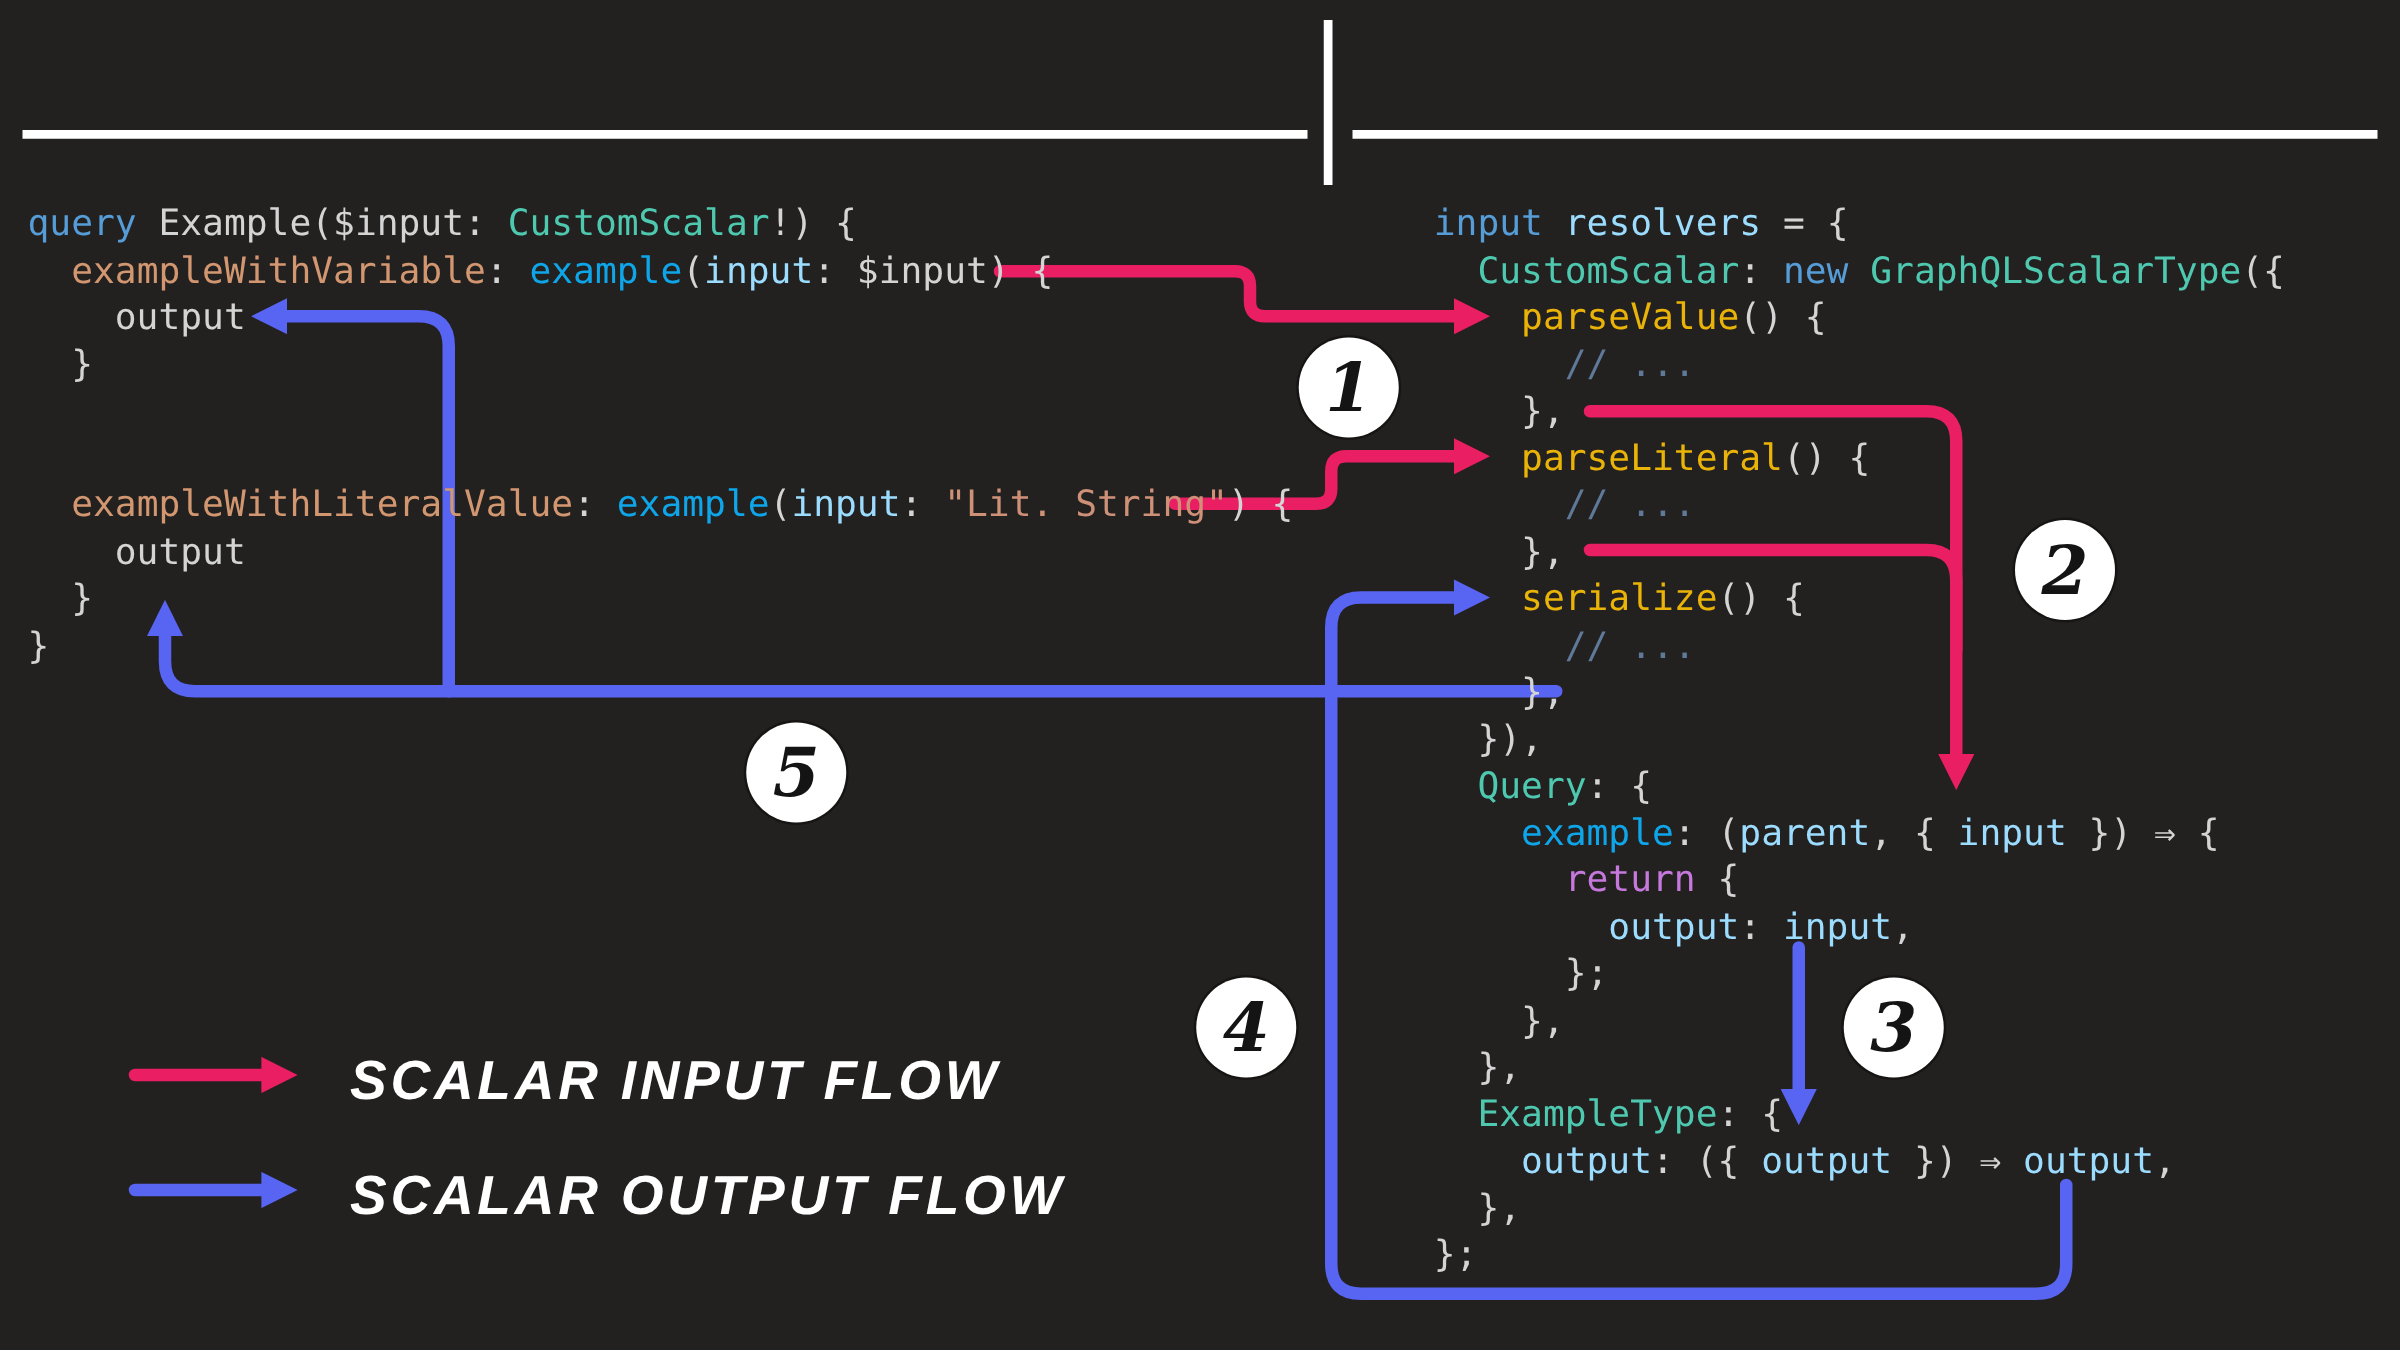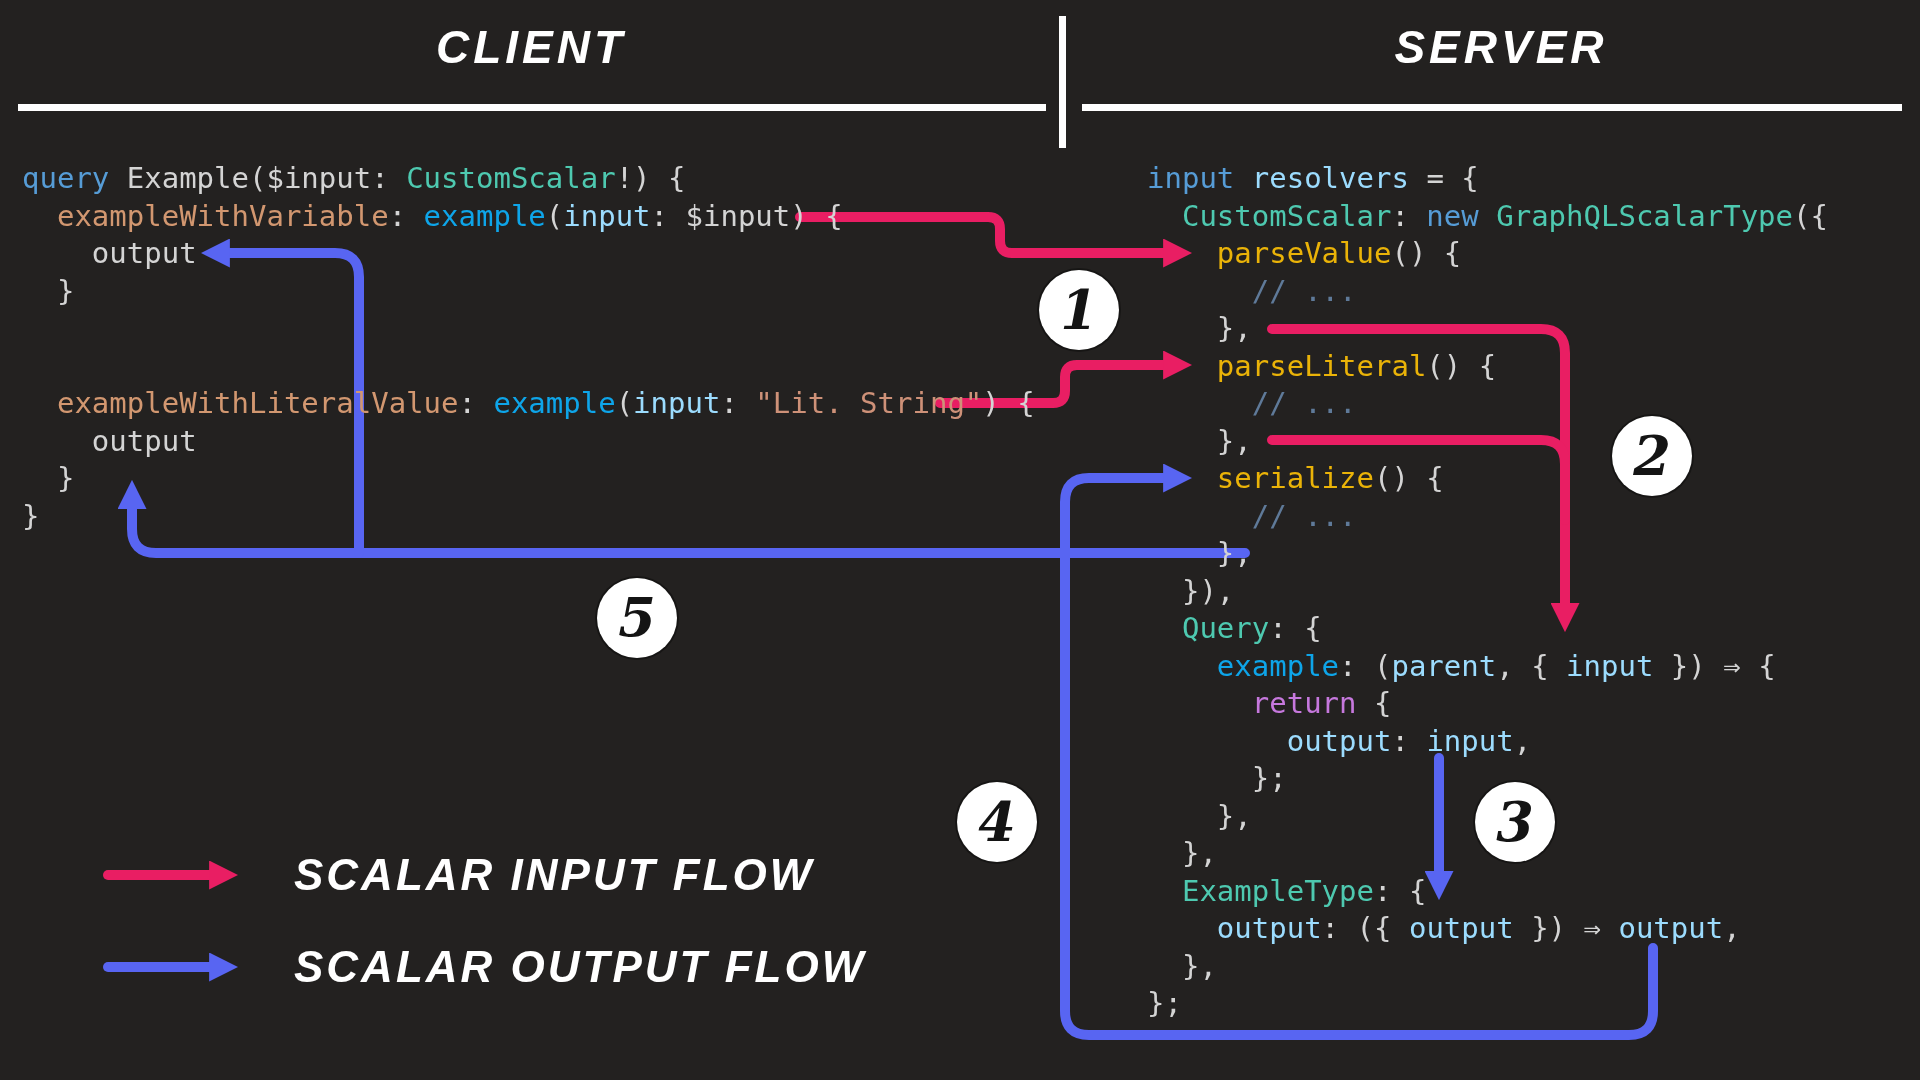--- a/index.html
+++ b/index.html
@@ -35,21 +35,21 @@
     font-family:"DejaVu Serif",serif;font-weight:bold;font-style:italic;font-size:54px;
     box-shadow:0 0 0 2px rgba(0,0,0,.35);
   }
   .badge-1{left:1039px;top:270px;}
   .badge-2{left:1612px;top:416px;}
   .badge-3{left:1475px;top:782px;}
   .badge-4{left:957px;top:782px;}
   .badge-5{left:597px;top:578px;}
   
   .legend{position:absolute;left:100px;top:840px;z-index:4;}
-  .legend-row{display:flex;align-items:center;gap:44px;height:70px;margin-bottom:22px;}
+  .legend-row{display:flex;align-items:flex-start;gap:30px;height:70px;margin-bottom:22px;}
   .legend-label{
     color:#ffffff;font-family:"Liberation Sans",sans-serif;font-weight:bold;font-style:italic;
     font-size:44px;letter-spacing:3px;white-space:nowrap;
   }
 </style>
 <style id="dyn">.tok-kw{color:#569cd6}.tok-type{color:#4ec9b0}.tok-alias{color:#d29770}.tok-fn{color:#0ea5e9}.tok-method{color:#eab308}.tok-str{color:#ce9178}.tok-comment{color:#5f7a99}.tok-ret{color:#c678dd}.tok-var{color:#9cdcfe}.tok-plain{color:#d4d4d4}</style>
 </head>
 <body style="background: rgb(35, 33, 32);">
 
 <div class="stage">
@@ -72,22 +72,20 @@
     <path class="flow-stroke" d="M 1272 440 H 1541 Q 1565 440 1565 464 V 520" stroke="#e91e63"></path>
 
     <path class="flow-stroke" marker-end="url(#arrow-output)" d="M 1439 758 V 874" stroke="#5865f2"></path>
 
     <path class="flow-stroke" marker-end="url(#arrow-output)" d="M 1653 948 V 1011 Q 1653 1035 1629 1035 H 1089 Q 1065 1035 1065 1011 V 502 Q 1065 478 1089 478 H 1166" stroke="#5865f2"></path>
 
     <path class="flow-stroke" marker-end="url(#arrow-output)" d="M 1245 553 H 156 Q 132 553 132 529 V 506" stroke="#5865f2"></path>
     <path class="flow-stroke" marker-end="url(#arrow-output)" d="M 359 553 V 277 Q 359 253 335 253 H 227" stroke="#5865f2"></path>
   </svg>
 
-  <div class="col-header client-header">CLIENT</div>
-  <div class="col-header server-header">SERVER</div>
   <div class="divider-v" style="background: rgb(255, 255, 255);"></div>
   <div class="rule rule-left" style="background: rgb(255, 255, 255);"></div>
   <div class="rule rule-right" style="background: rgb(255, 255, 255);"></div>
 
   <div class="code client-code">
       <div class="code-line"><span class="tok-kw">query</span><span class="tok-plain"> Example(</span><span class="tok-plain">$input</span><span class="tok-plain">: </span><span class="tok-type">CustomScalar</span><span class="tok-plain">!) {</span></div>
       <div class="code-line"><span class="tok-plain">  </span><span class="tok-alias">exampleWithVariable</span><span class="tok-plain">: </span><span class="tok-fn">example</span><span class="tok-plain">(</span><span class="tok-var">input</span><span class="tok-plain">: $input) {</span></div>
       <div class="code-line"><span class="tok-plain">    output</span></div>
       <div class="code-line"><span class="tok-plain">  }</span></div>
       <div class="code-line">&nbsp;</div>

